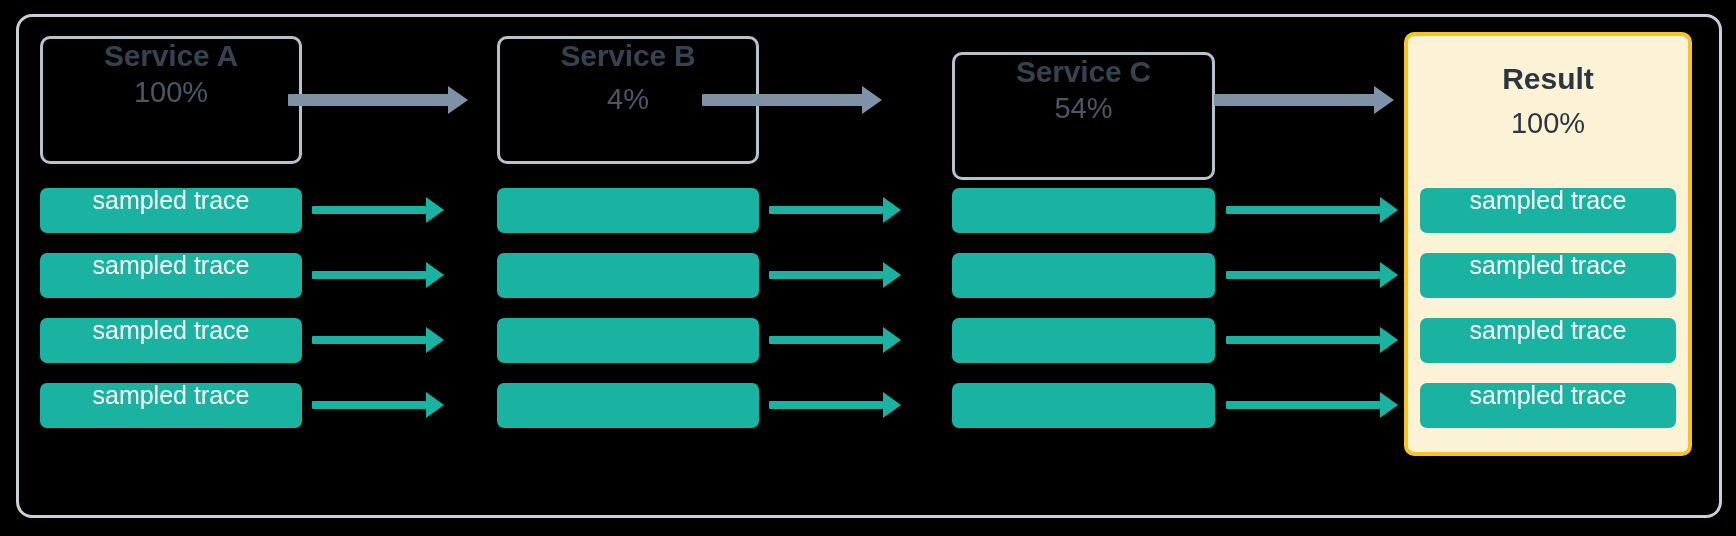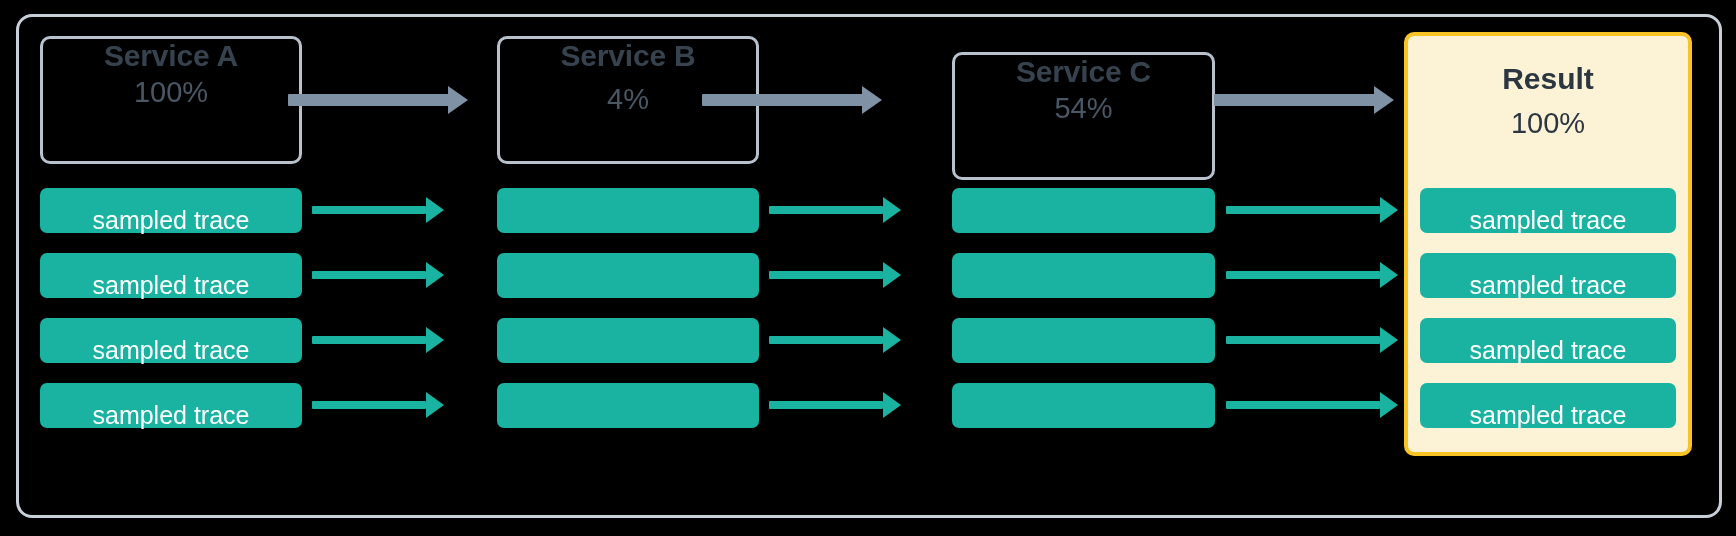--- a/index.html
+++ b/index.html
@@ -48,21 +48,21 @@
     display:flex;flex-direction:column;
     align-items:center;justify-content:center;gap:10px;
   }
   .result-name{font-size:30px;font-weight:bold;color:#2b3641;line-height:1.15;}
   .result-rate{font-size:29px;font-weight:400;color:#2b3641;line-height:1.15;}
 
   
   .trace{
     position:absolute;height:45px;
     background:#1ab3a2;border-radius:7px;
-    display:flex;align-items:flex-end;justify-content:center;
+    display:flex;align-items:flex-start;justify-content:center;
     box-sizing:border-box;
   }
   .trace-label{
     font-size:25px;color:#ffffff;font-weight:400;
     white-space:nowrap;line-height:1;
   }
 
   
   .arrow{position:absolute;height:12px;}
   .arrow .shaft{

